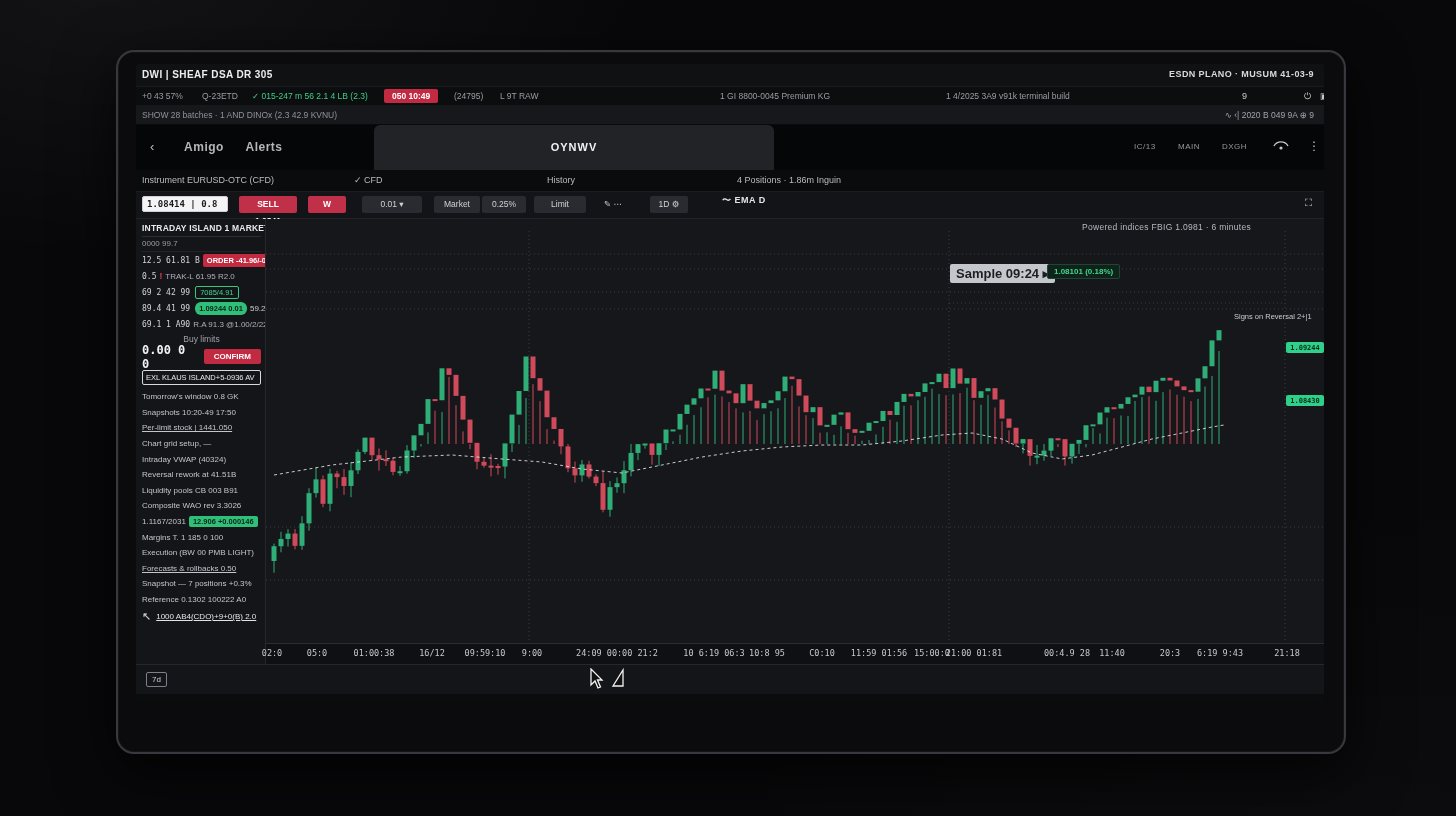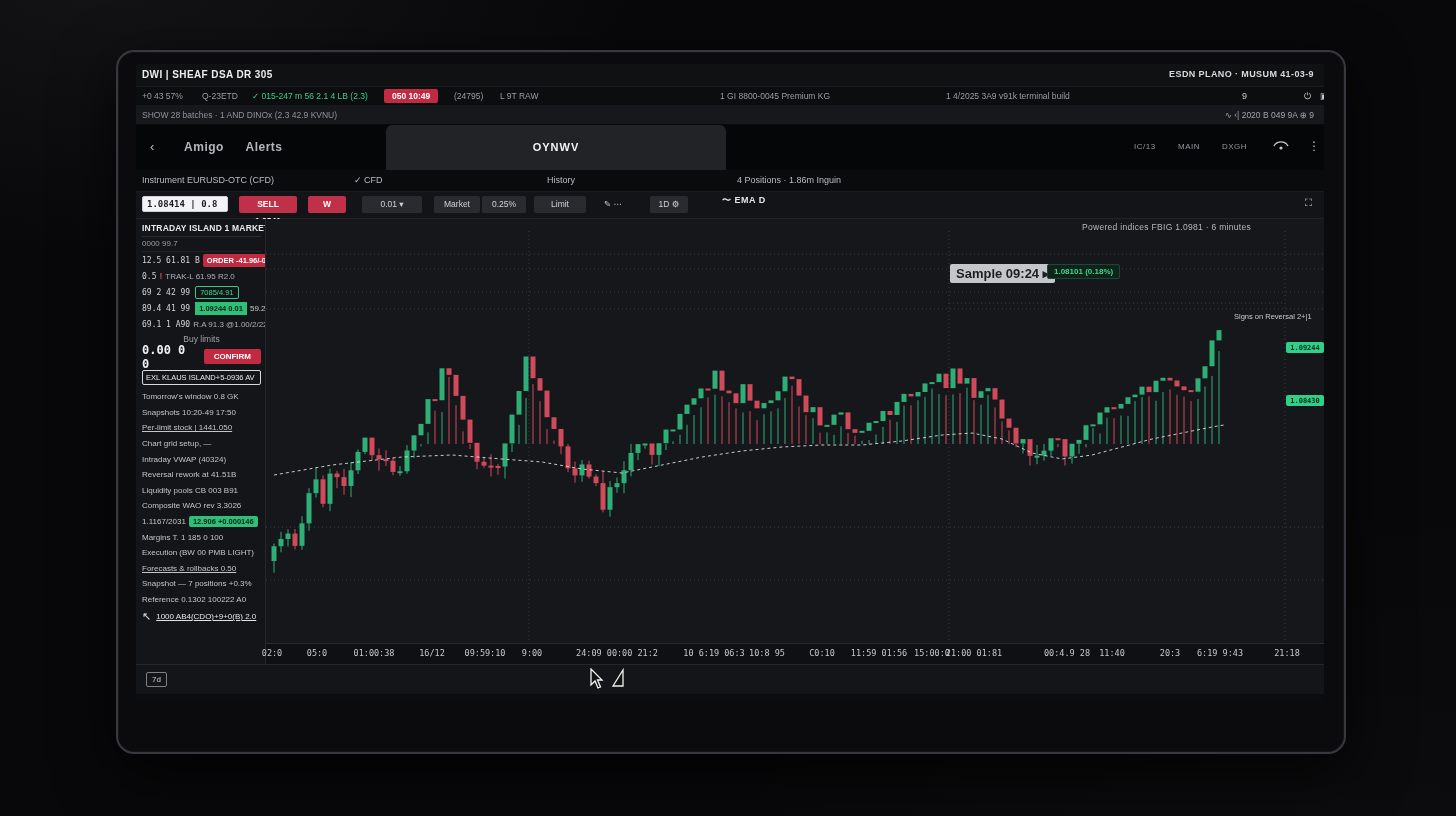--- a/index.html
+++ b/index.html
@@ -63,21 +63,21 @@
     padding:4px 4px 0 6px;color:#d7d9dd;overflow:hidden;position:relative;}
   .p-header{font-size:8.5px;font-weight:bold;color:#e8e9eb;letter-spacing:.2px;
     border-bottom:1px solid #2c2d32;padding-bottom:3px;white-space:nowrap;}
   .p-sub{font-size:8px;color:#9a9da3;border-bottom:1px solid #232428;padding:2px 0 3px;}
   .p-row{display:flex;align-items:center;height:16px;font-size:8.5px;white-space:nowrap;gap:3px;}
   .p-row .lab{color:#d3d5d9;font-family:"DejaVu Sans Mono",monospace;font-size:8px;}
   .p-row .bang{color:#e0415a;font-weight:bold;}
   .p-row .rb{margin-left:auto;background:#c22a42;color:#fff;font-size:7.5px;font-weight:bold;
     padding:2px 4px;border-radius:2px;}
   .p-row .go{margin-left:2px;border:1px solid #35c97e;color:#3ed88b;font-size:7.5px;padding:1px 4px;border-radius:2px;}
-  .p-row .gb{margin-left:2px;background:#2fbf79;color:#0c2417;font-size:7.5px;font-weight:bold;padding:2px 4px;border-radius:0;}
+  .p-row .gb{margin-left:2px;background:#2fbf79;color:#0c2417;font-size:7.5px;font-weight:bold;padding:2px 4px;border-radius:6px;}
   .p-row .tx{color:#aeb1b7;font-size:8px;}
   .p-row .ex{margin-left:auto;color:#c9ccd1;font-size:8px;}
   .p-center{text-align:center;font-size:8.5px;color:#9ea1a7;height:14px;line-height:14px;}
   .p-big{display:flex;align-items:center;height:21px;gap:6px;}
   .p-big .val{font-size:12px;font-weight:bold;color:#f0f1f3;font-family:"DejaVu Sans Mono",monospace;}
   .p-big .btn{margin-left:auto;background:#c22a42;color:#fff;font-size:8px;font-weight:bold;
     padding:3px 10px;border-radius:2px;}
   .p-boxed{border:1px solid #d8d9dc;border-radius:2px;font-size:7.5px;color:#e6e7e9;
     padding:2px 3px;margin:3px 0 4px;white-space:nowrap;overflow:hidden;}
   .p-list{height:15.6px;font-size:8px;color:#c3c5ca;white-space:nowrap;overflow:hidden;
@@ -138,21 +138,21 @@
 
     <div class="menubar">
       <span class="ml">SHOW 28 batches · 1 AND  DINOx  (2.3 42.9 KVNU)</span>
       <span class="mr">∿ ‹|  2020 B   049 9A  ⊕ 9</span>
     </div>
 
     <div class="tabsrow">
       <span class="back">‹</span>
       <span class="tab" style="left:38px;width:60px">Amigo</span>
       <span class="tab" style="left:98px;width:60px">Alerts</span>
-      <span class="tab active" style="left:250px;width:340px">OYNWV</span>
+      <span class="tab active" style="left:238px;width:400px">OYNWV</span>
       <span class="mini" style="left:998px">IC/13</span>
       <span class="mini" style="left:1042px">MAIN</span>
       <span class="mini" style="left:1086px">DXGH</span>
       <span class="ant" style="left:1136px">
         <svg width="18" height="16" viewBox="0 0 18 16">
             <path d="M2 9 A8 8 0 0 1 16 9" stroke="#c4c6ca" stroke-width="1.4" fill="none"></path>
             <circle cx="9" cy="11" r="1.6" fill="#c4c6ca"></circle>
           </svg>
       </span>
       <span class="kebab" style="left:1172px">⋮</span>

